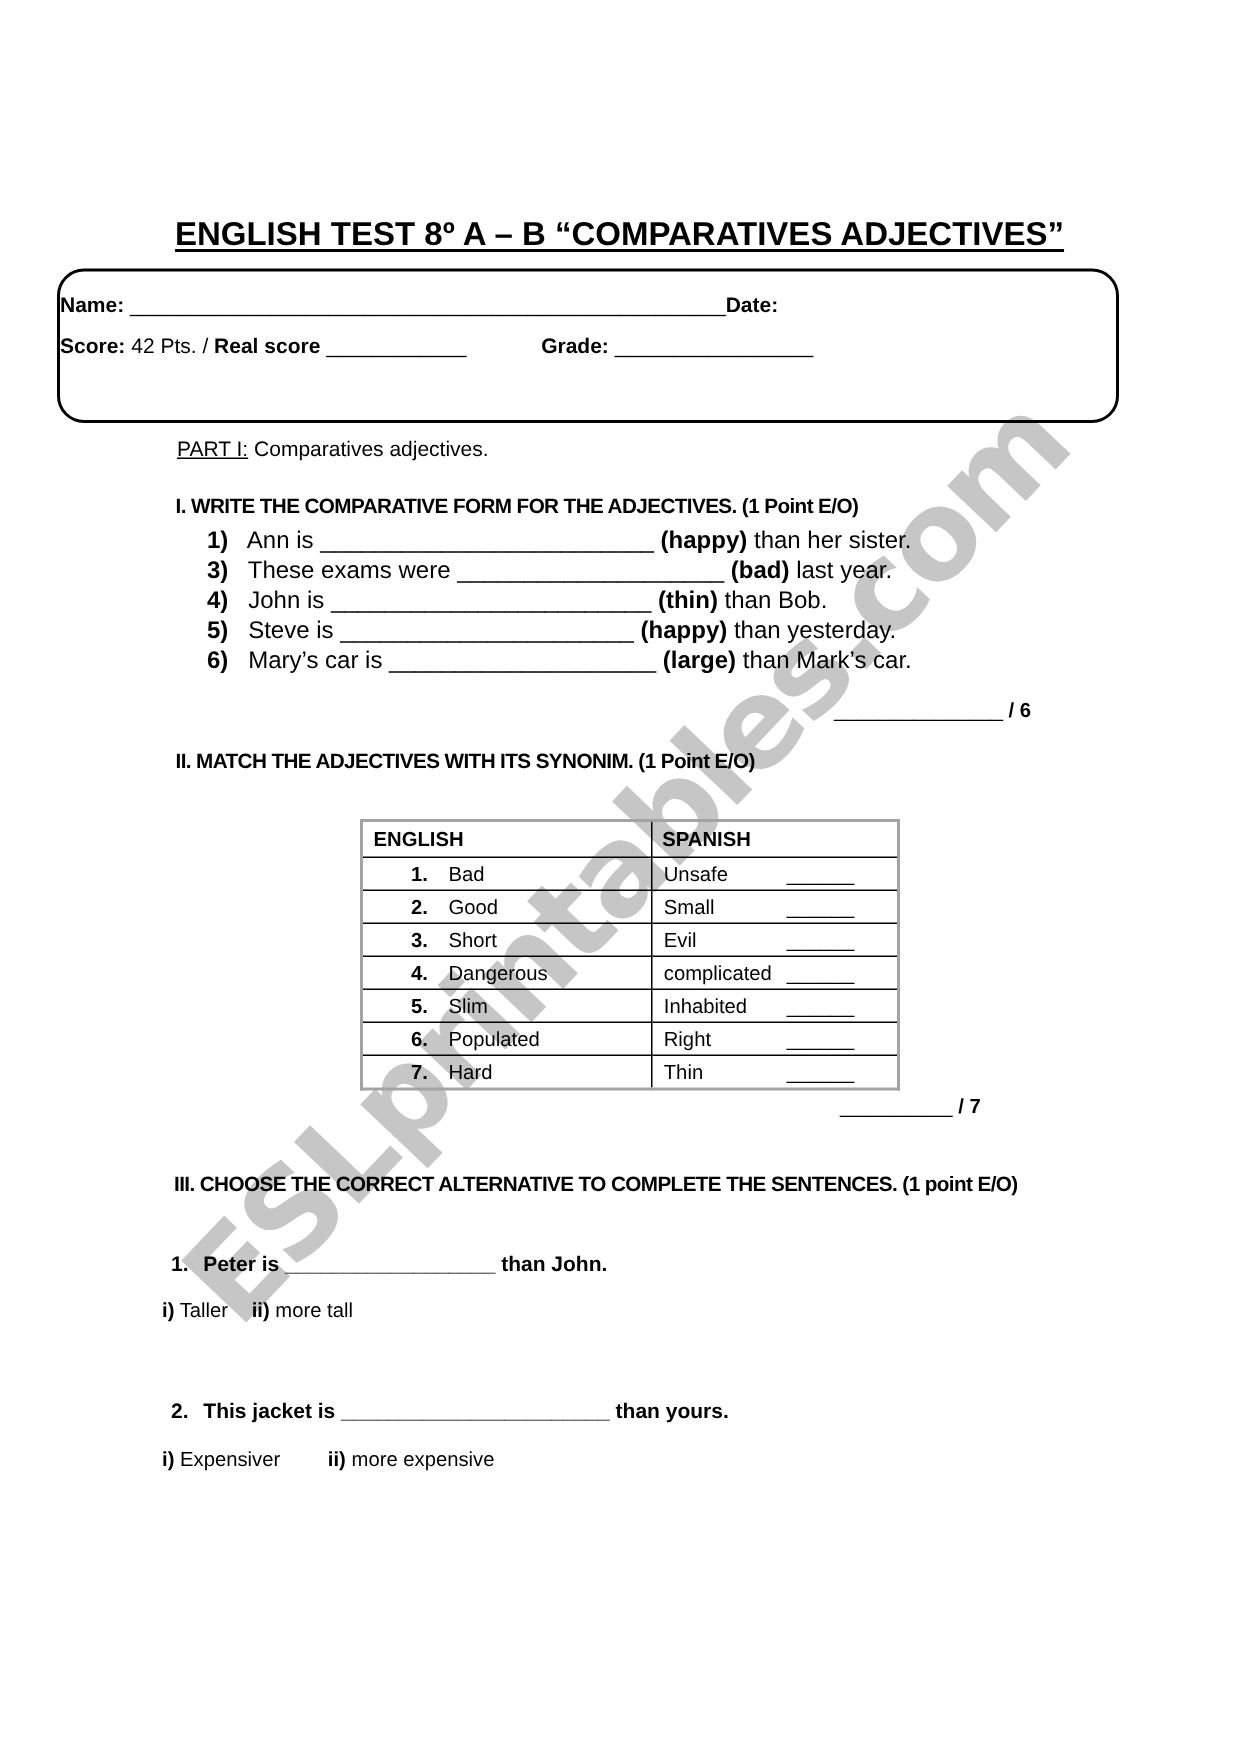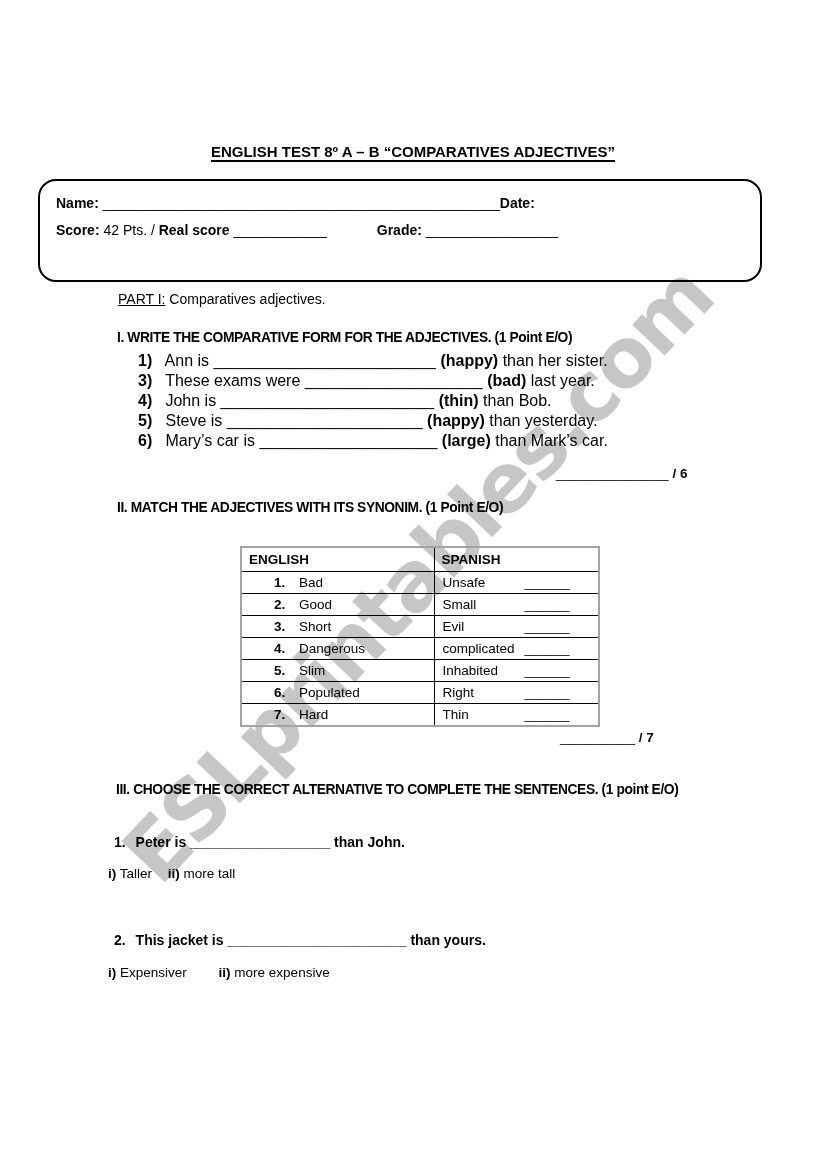--- a/index.html
+++ b/index.html
@@ -25,30 +25,30 @@
     color:#c6c6c6;
     white-space:nowrap;
     z-index:0;
   }
   .content{position:relative;z-index:1;}
   .abs{position:absolute;}
   b,.b{font-weight:bold;}
   .title{
     top:143px;left:0;width:826px;
     text-align:center;
-    font-weight:bold;font-size:15px;
+    font-weight:bold;font-size:22px;
     text-decoration:underline;
     text-decoration-thickness:2px;
     text-underline-offset:3px;
     white-space:nowrap;
   }
   .info-box{
     top:179px;left:38px;width:704px;height:86px;
     border:2px solid #000;border-radius:18px;
-    padding:13px 0 0 16px;
+    padding:13px 0 0 0;
     font-size:14px;
   }
   .info-row{white-space:nowrap;line-height:18px;}
   .info-row2{margin-top:9px;}
   .uline{letter-spacing:0px;}
   .part1{top:291px;left:118px;font-size:14px;white-space:nowrap;}
   .part1 .lbl{font-weight:normal;text-decoration:underline;}
   .sec-heading{
     font-weight:bold;font-size:13.8px;letter-spacing:-0.4px;white-space:nowrap;
   }

